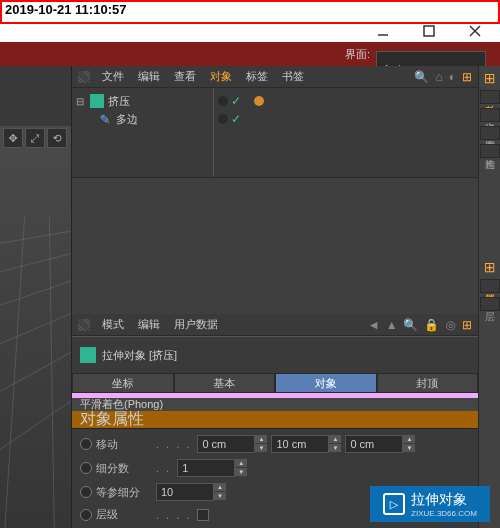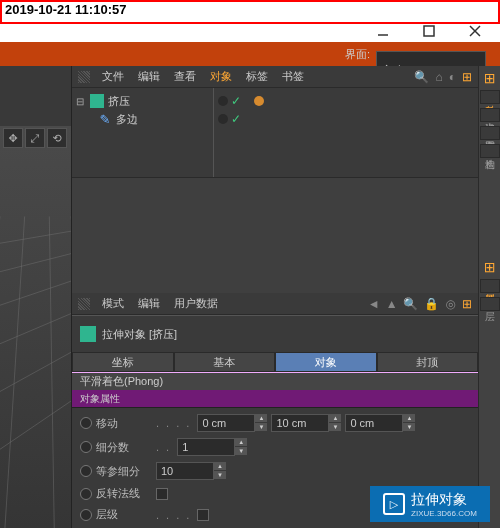--- a/index.html
+++ b/index.html
@@ -3,21 +3,21 @@
 <meta charset="utf-8">
 <style>
   * { box-sizing: border-box; margin: 0; padding: 0; font-family: "Microsoft YaHei", Arial, sans-serif; }
   body { width: 500px; height: 528px; background: #3a3a3a; overflow: hidden; position: relative; }
   
   .timestamp { position: absolute; top: 0; left: 0; right: 0; height: 24px; background: #fff; border: 2px solid #f00; font-size: 13px; font-weight: bold; padding: 0 3px; z-index: 100; color: #000; }
   
   .titlebar { position: absolute; top: 20px; left: 0; right: 0; height: 22px; display: flex; justify-content: flex-end; align-items: center; gap: 32px; padding-right: 18px; background: #fff; }
   .tb-btn { width: 14px; height: 14px; cursor: pointer; }
   
-  .toprow { position: absolute; top: 42px; left: 0; right: 0; height: 24px; background: #c2410c; display: flex; justify-content: flex-end; align-items: center; padding-right: 14px; font-size: 11px; color: #ccc; }
+  .toprow { position: absolute; top: 42px; left: 0; right: 0; height: 24px; background: #7f1d1d; display: flex; justify-content: flex-end; align-items: center; padding-right: 14px; font-size: 11px; color: #ccc; }
   .iface-label { margin-right: 6px; }
   .iface-sel { background: #2b2b2b; color: #ccc; border: 1px solid #555; width: 110px; height: 18px; font-size: 11px; padding: 18px 4px; display: flex; align-items: center; justify-content: space-between; margin-top: 32px; }
   .chev { font-size: 9px; color: #999; }
   
   .main { position: absolute; top: 66px; left: 0; right: 0; bottom: 0; display: flex; }
   .left { width: 72px; background: #393939; border-right: 1px solid #222; position: relative; }
   .view { position: absolute; top: 60px; left: 0; right: 0; bottom: 0; background: linear-gradient(#4a4a4a,#353535); overflow: hidden; }
   .grid-svg { width: 100%; height: 100%; }
   .tool-icons { position: absolute; top: 62px; left: 3px; display: flex; gap: 2px; z-index: 5; }
   .ticon { width: 20px; height: 20px; background: #2e2e2e; border: 1px solid #555; display: flex; align-items: center; justify-content: center; color: #aaa; font-size: 11px; }
@@ -46,23 +46,23 @@
   
   .gap { flex: 1; background: #3f3f3f; }
   
   .attr-header { height: 26px; background: #3a3a3a; display: flex; align-items: center; padding: 18px 8px; font-size: 11px; color: #ccc; gap: 6px; border-top: 1px solid #555; }
   .attr-header .cubelike { width: 16px; height: 16px; }
   
   .tabs { display: flex; height: 20px; font-size: 11px; }
   .tab { flex: 1; background: #454545; color: #ccc; display: flex; align-items: center; justify-content: center; border: 1px solid #2a2a2a; cursor: pointer; }
   .tab.active { background: #5a7fb5; color: #fff; }
   
-  .subtab { height: 18px; background: #454545; color: #ccc; font-size: 11px; display: flex; align-items: center; padding: 0 8px; border-top: 1px solid #f0abfc; }
-  
-  .section-h { height: 18px; background: #701a75; color: #ccc; font-size: 10px; padding: 0 8px; display: flex; align-items: center; border-bottom: 1px solid #222; }
+  .subtab { height: 18px; background: #454545; color: #ccc; font-size: 11px; display: flex; align-items: center; padding: 0 8px; border-top: 5px solid #f0abfc; }
+  
+  .section-h { height: 18px; background: #a16207; color: #ccc; font-size: 16px; padding: 0 8px; display: flex; align-items: center; border-bottom: 1px solid #222; }
   
   .props { background: #3a3a3a; padding: 6px 8px; display: flex; flex-direction: column; gap: 6px; font-size: 11px; color: #bbb; }
   .prow { display: flex; align-items: center; gap: 4px; }
   .radio { width: 12px; height: 12px; border: 1px solid #777; border-radius: 50%; background: #2b2b2b; cursor: pointer; }
   .plabel { width: 56px; }
   .dots { letter-spacing: 2px; color: #888; margin-right: 2px; }
   .numfield { display: flex; align-items: center; }
   .ninput { width: 58px; height: 18px; background: #2b2b2b; border: 1px solid #555; color: #ccc; font-size: 11px; padding: 0 4px; }
   .spin { width: 12px; height: 18px; background: #555; display: flex; flex-direction: column; }
   .spin div { flex: 1; display: flex; align-items: center; justify-content: center; font-size: 6px; color: #ccc; border-bottom: 1px solid #3a3a3a; cursor: pointer; }
@@ -246,25 +246,20 @@
           <div class="numfield">
               <input class="ninput" value="10" style="">
               <div class="spin">
                 <div>▲</div>
                 <div>▼</div>
               </div>
             </div>
         </div>
         <div class="prow">
           <span class="radio"></span>
-          <span class="plabel">反转法线</span>
-          <span class="chkbox"></span>
-        </div>
-        <div class="prow">
-          <span class="radio"></span>
           <span class="plabel">层级</span>
           <span class="dots">. . . .</span>
           <span class="chkbox"></span>
         </div>
       </div>
     </div>
   </div>
 
   <div class="rightbar">
     <div class="ricon">⊞</div>

